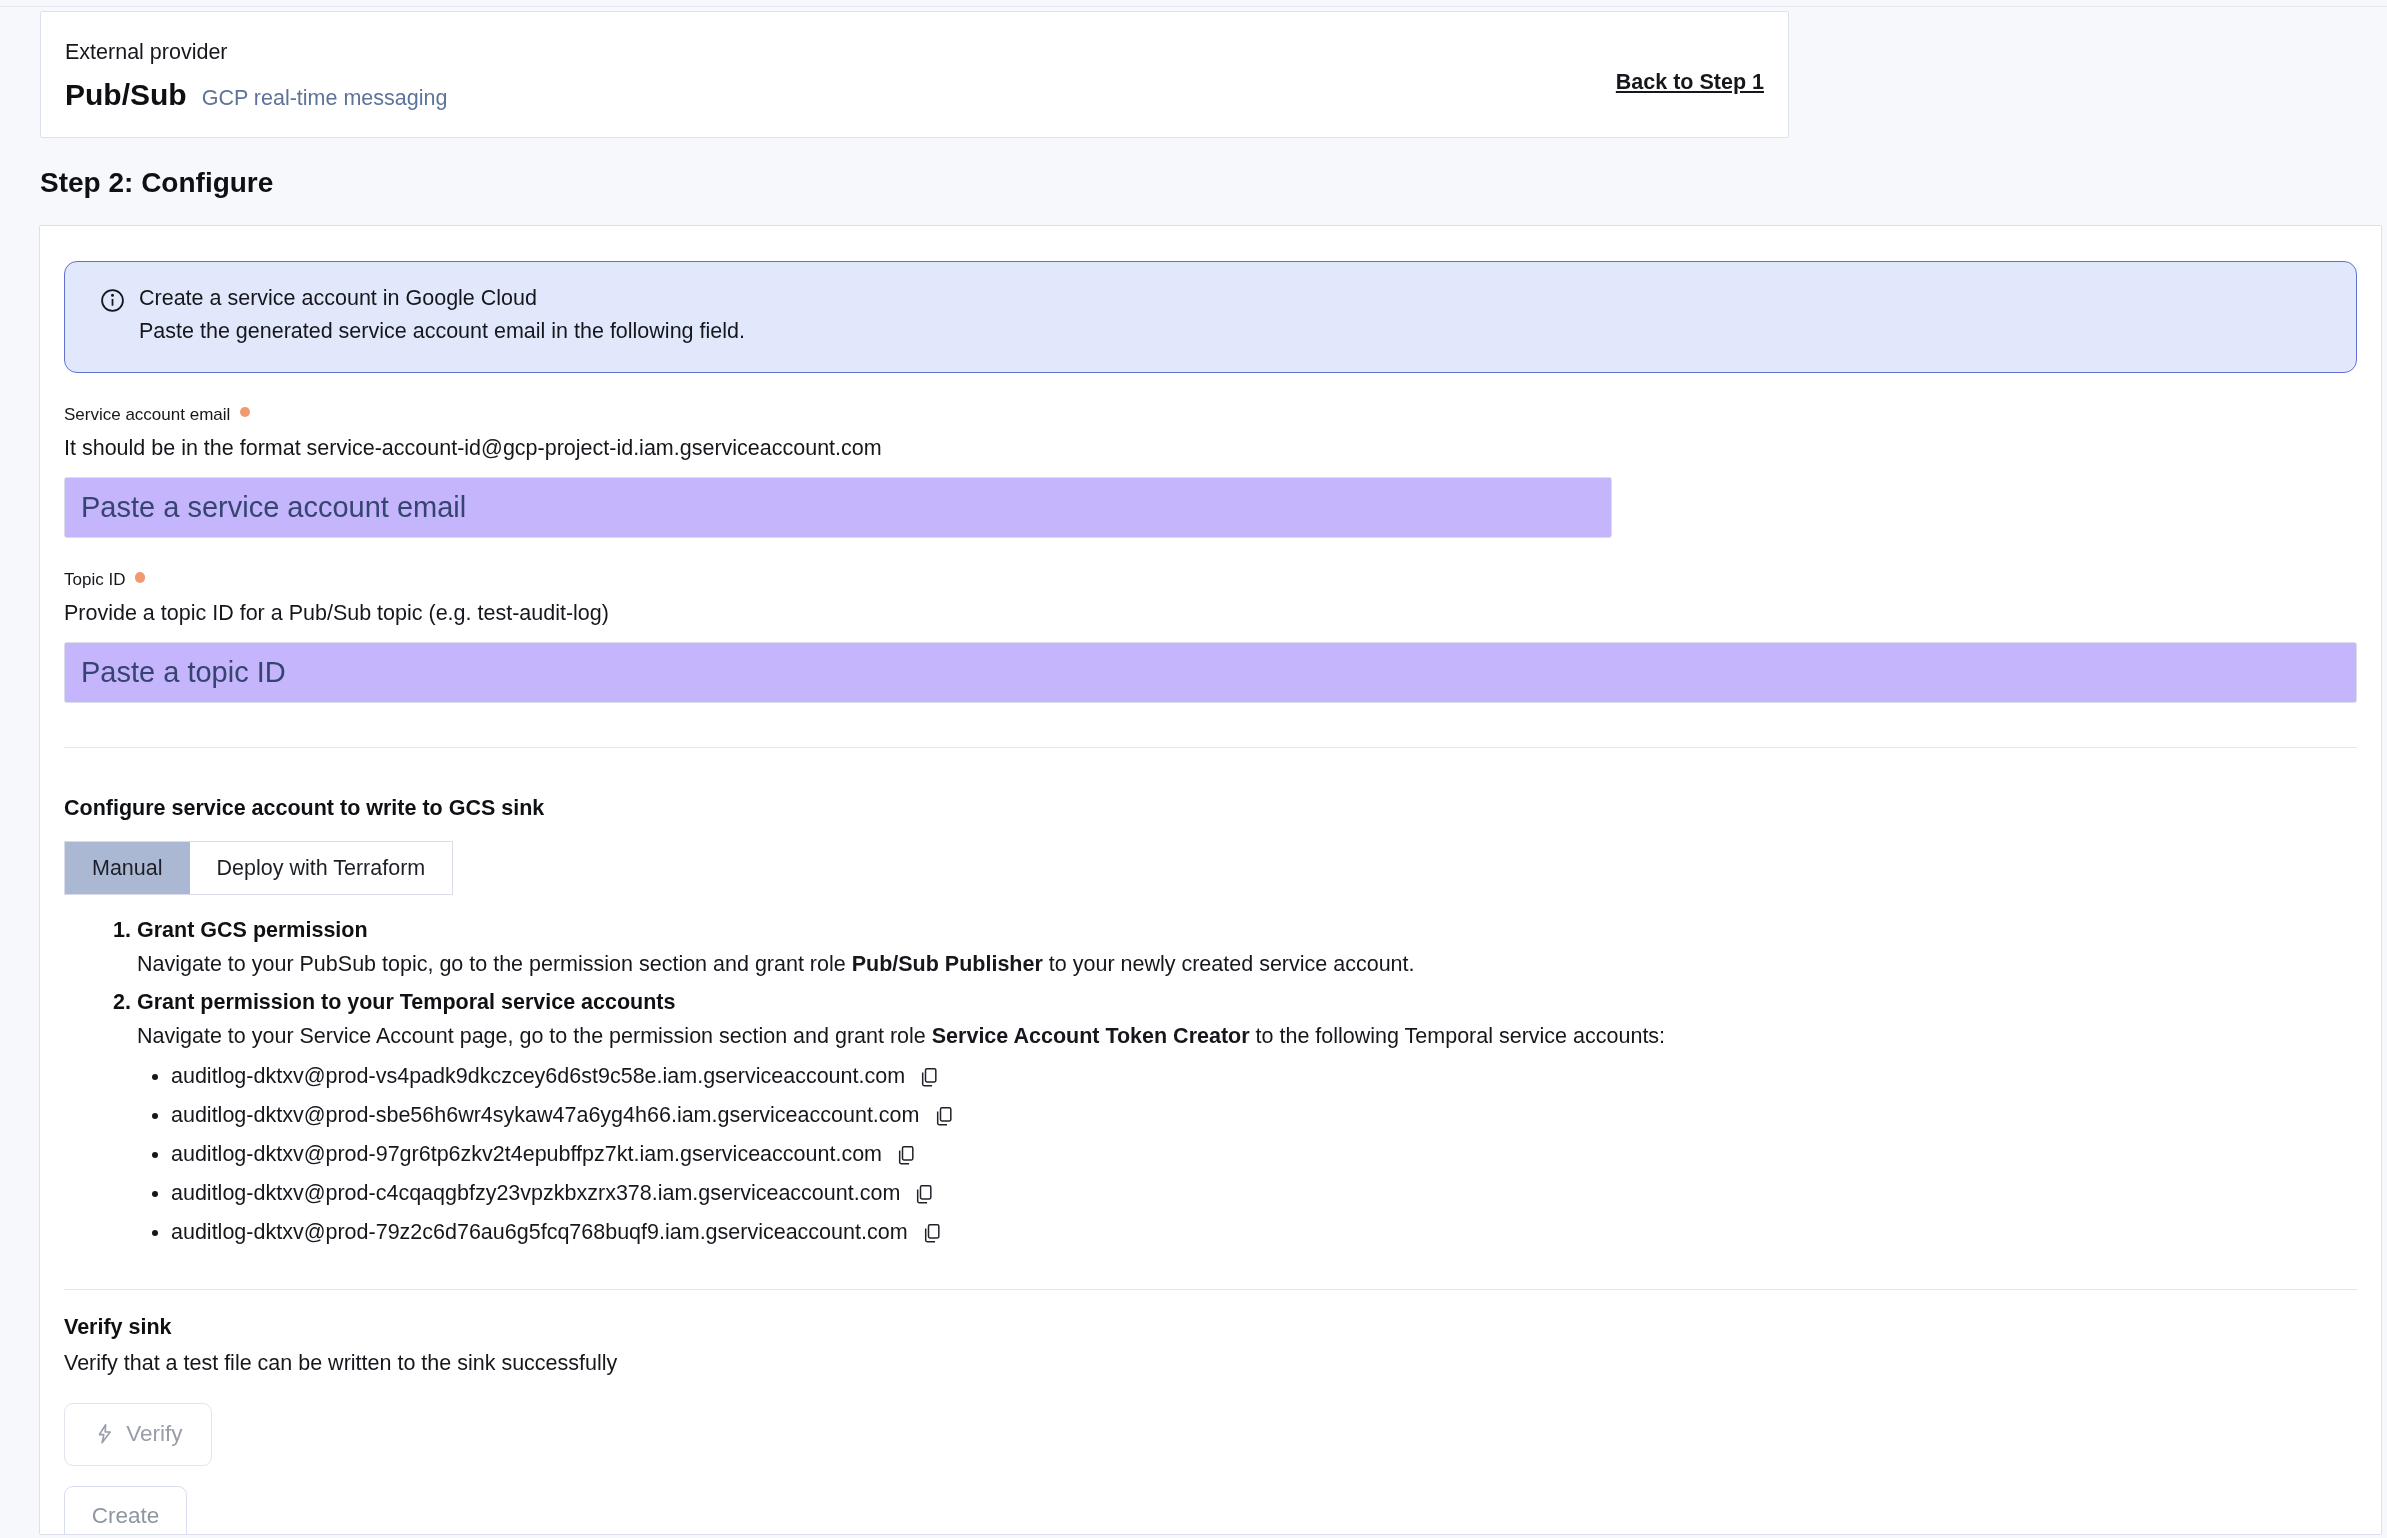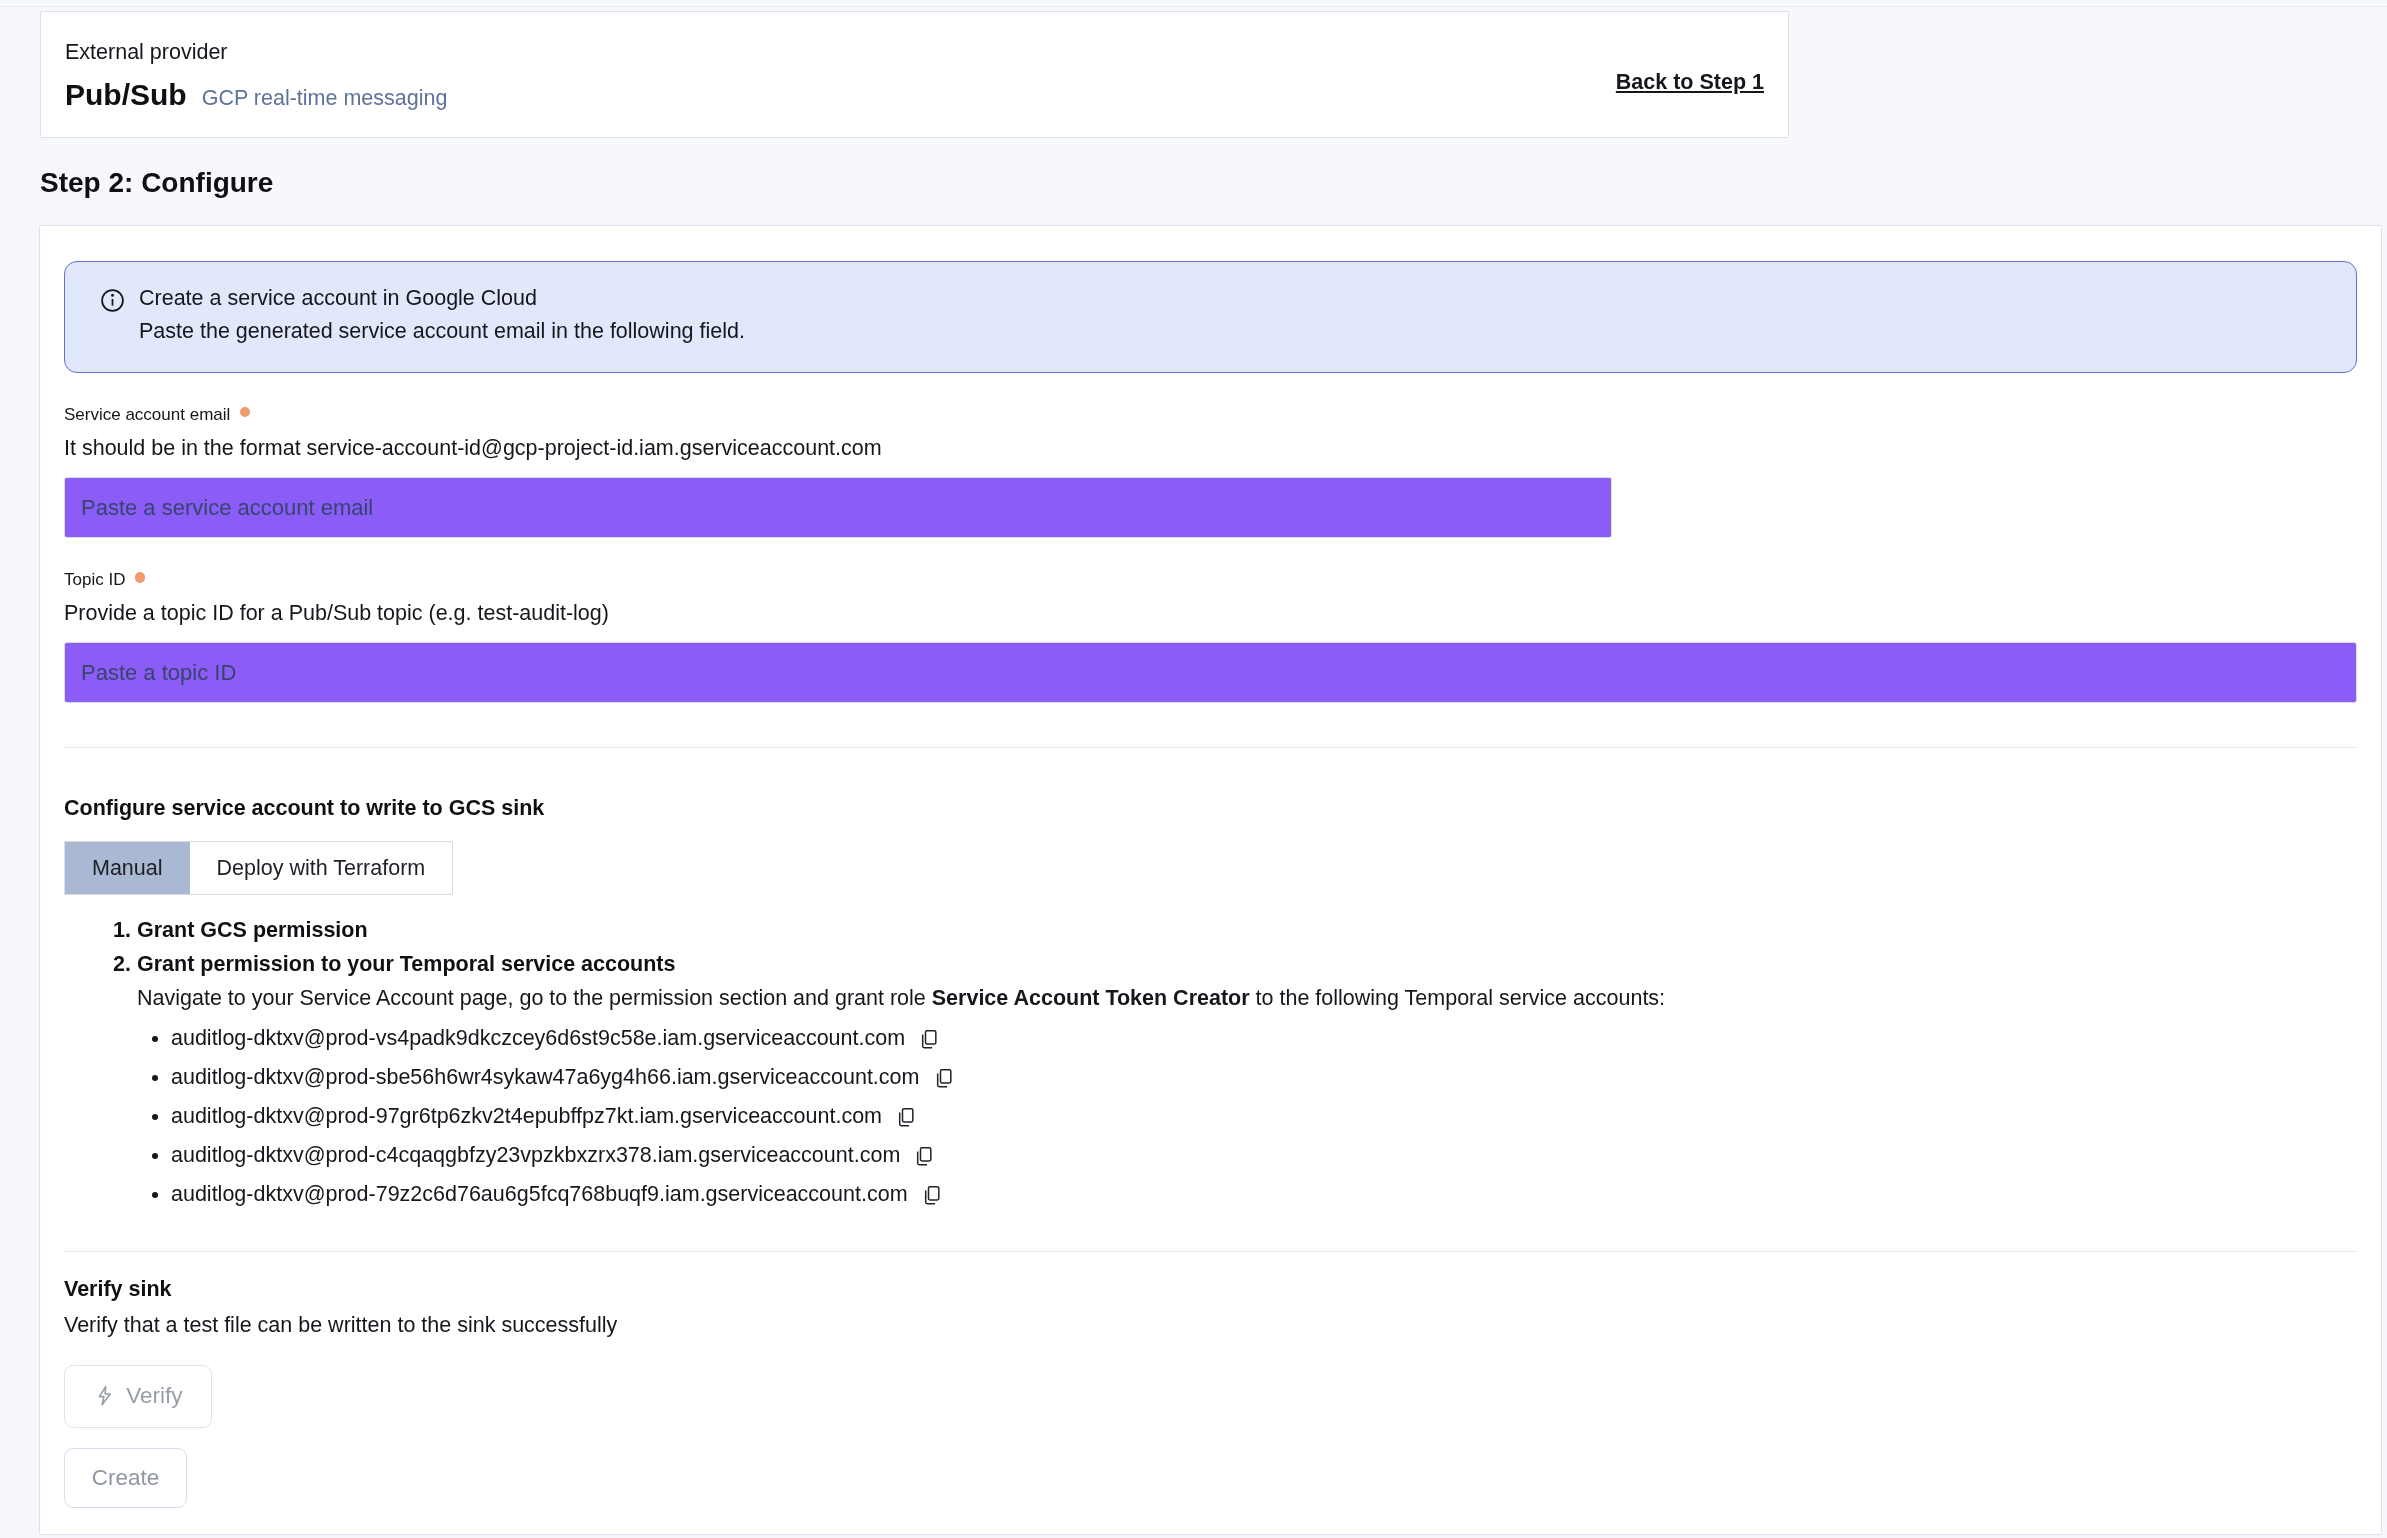--- a/index.html
+++ b/index.html
@@ -54,23 +54,23 @@
   .info-icon { flex:0 0 auto; margin-top:1.9px; }
   .info-banner-title { font-size:21.5px; color:#15171c; }
   .info-banner-body { font-size:21.5px; color:#15171c; margin-top:8.4px; }
 
   
   .field-label { margin-top:32px; font-size:17px; font-weight:500; color:#15171c; display:flex; align-items:center; gap:9.4px; }
   .req-dot { width:10.3px; height:10.3px; border-radius:50%; background:#f09a6e; display:inline-block; margin-top:-5.6px; }
   .field-helper { margin-top:11.2px; font-size:21.5px; color:#15171c; }
   .text-input {
     display:block; margin-top:16px; height:61px;
-    border:0.9px solid #d9dee8; border-radius:2.8px; background:#8b5cf6;
+    border:0.9px solid #d9dee8; border-radius:2.8px; background:#c4b5fd;
     font-family:"Liberation Sans", sans-serif;
-    font-size:22px; color:#16213f; padding:0 16px; outline:none;
+    font-size:29px; color:#16213f; padding:0 16px; outline:none;
   }
   .text-input::placeholder { color:#36456f; opacity:1; }
   .input-email { width:1548px; }
   .input-topic { width:2293px; }
 
   .divider { width:2293px; border-top:0.9px solid #e3e7ef; margin-top:44px; }
 
   
   .section-heading { margin-top:48px; font-size:21.5px; font-weight:700; color:#0e1013; }
   .tab-group { display:inline-flex; border:0.9px solid #d8dde8; margin-top:19.7px; background:#fff; }
@@ -154,20 +154,21 @@
   <div class="section-heading">Configure service account to write to GCS sink</div>
 
   <div class="tab-group">
     <div class="tab selected">Manual</div>
     <div class="tab">Deploy with Terraform</div>
   </div>
 
   <ol class="steps">
     <li>
       <span>Grant GCS permission</span>
+      <div class="step-body"><span>Navigate to your PubSub topic, go to the permission section and grant role </span><b>Pub/Sub Publisher</b><span> to your newly created service account.</span></div>
     </li>
     <li>
       <span>Grant permission to your Temporal service accounts</span>
       <div class="step-body"><span>Navigate to your Service Account page, go to the permission section and grant role </span><b>Service Account Token Creator</b><span> to the following Temporal service accounts:</span></div>
       <ul class="accounts">
         <li>
           <span class="acct-line">
             <span>auditlog-dktxv@prod-vs4padk9dkczcey6d6st9c58e.iam.gserviceaccount.com</span>
             <span class="copy-btn">
                 <svg width="22.5" height="22.5" viewBox="0 0 24 24" fill="none" stroke="#1f2329" stroke-width="1.6">

